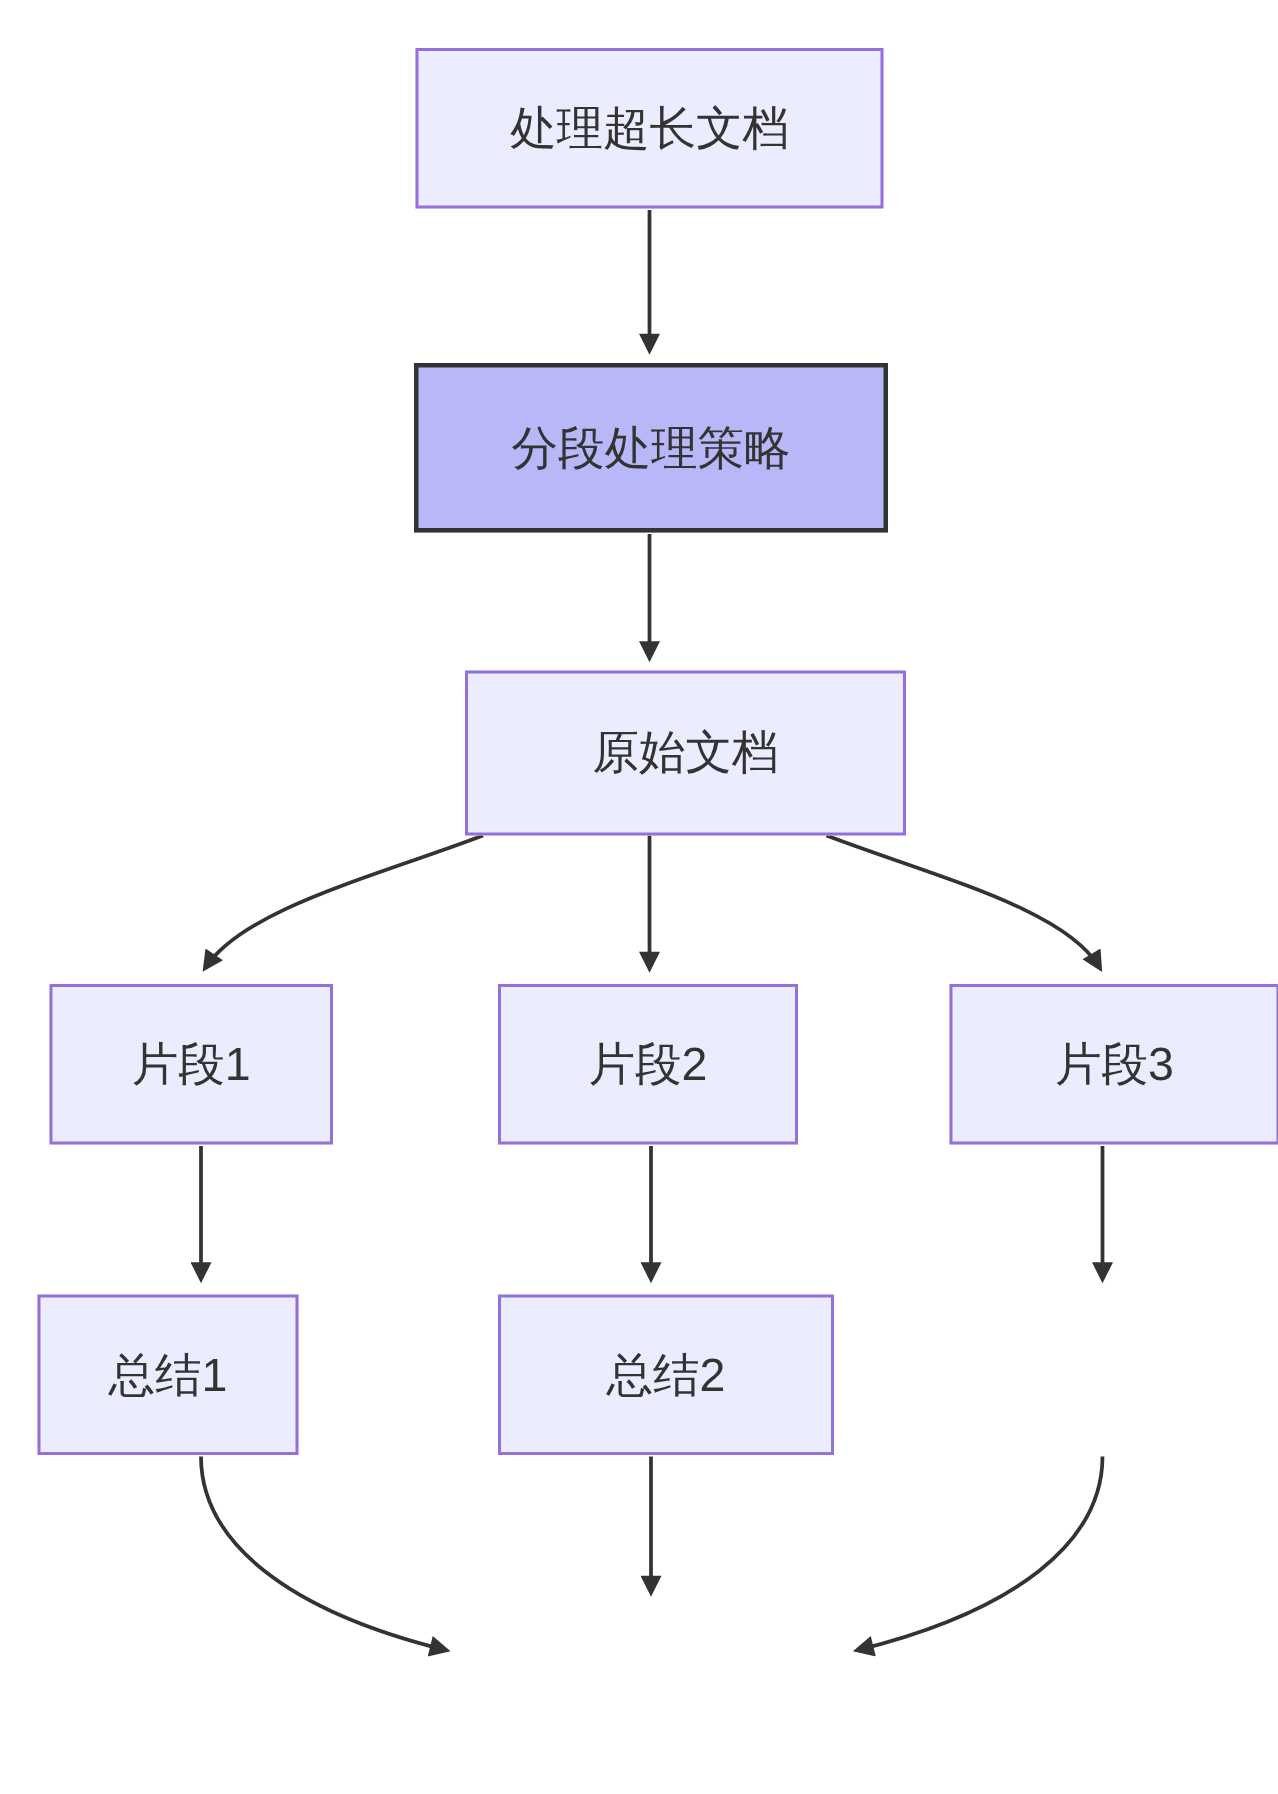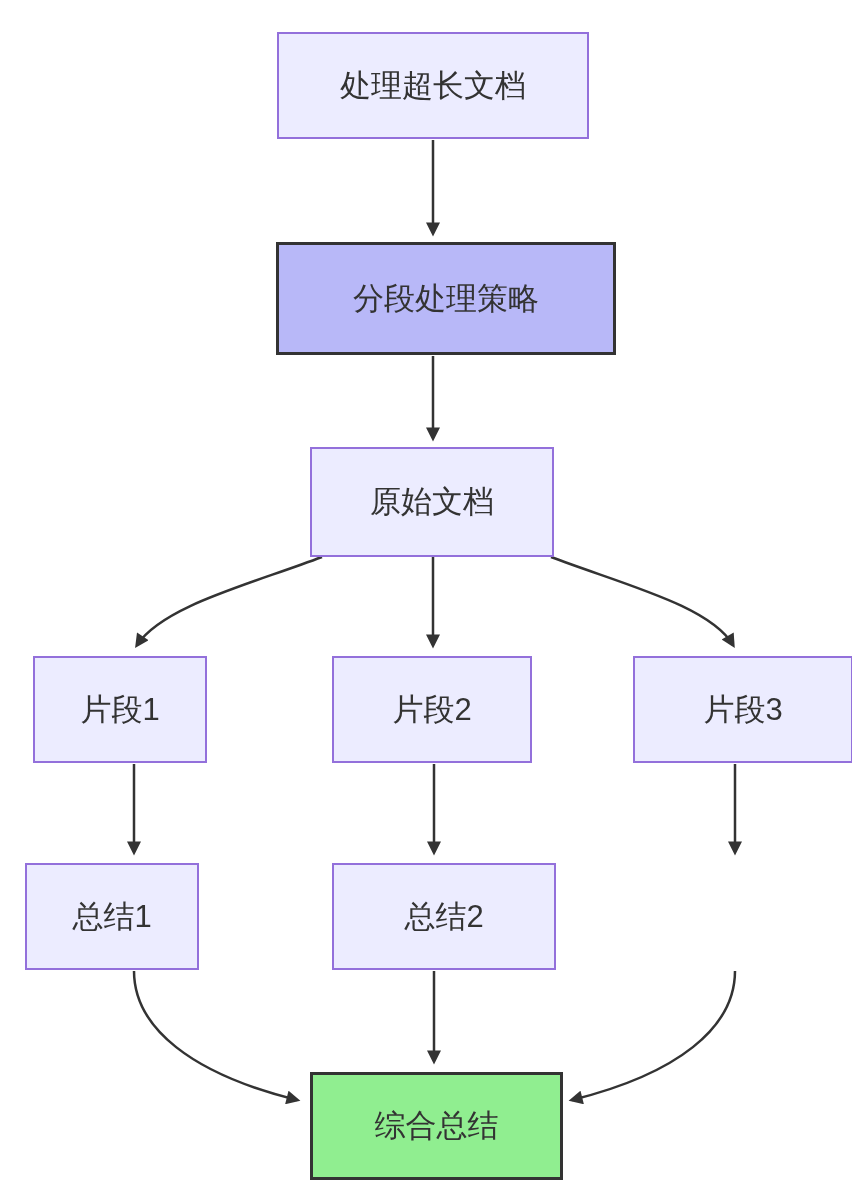--- a/index.html
+++ b/index.html
@@ -75,46 +75,43 @@
     <path class="edge" d="M735,764 V852" marker-end="url(#arrow)"></path>
     <path class="edge" d="M134,971 C134,1028 192,1074 297,1100" marker-end="url(#arrow)"></path>
     <path class="edge" d="M434,971 V1061" marker-end="url(#arrow)"></path>
     <path class="edge" d="M735,971 C735,1028 677,1074 572,1100" marker-end="url(#arrow)"></path>
   </svg>
 
   <div class="node" style="left:277px; top:32px; width:312px; height:107px">
     <span class="label">处理超长文档</span>
   </div>
 
-  <div class="node highlight" style="left:276px; top:242px; width:340px; height:113px">
+  <div class="node highlight" style="left:276px; top:242px; width:316px; height:113px">
     <span class="label">分段处理策略</span>
   </div>
 
-  <div class="node" style="left:310px; top:447px; width:244px; height:110px">
+  <div class="node" style="left:310px; top:447px; width:294px; height:110px">
     <span class="label">原始文档</span>
   </div>
 
-  <div class="node" style="left:33px; top:656px; width:174px; height:107px">
+  <div class="node" style="left:33px; top:656px; width:189px; height:107px">
     <span class="label">片段1</span>
   </div>
 
   <div class="node" style="left:332px; top:656px; width:200px; height:107px">
     <span class="label">片段2</span>
   </div>
 
   <div class="node" style="left:633px; top:656px; width:220px; height:107px">
     <span class="label">片段3</span>
   </div>
 
   <div class="node" style="left:25px; top:863px; width:174px; height:107px">
     <span class="label">总结1</span>
   </div>
 
   <div class="node" style="left:332px; top:863px; width:224px; height:107px">
     <span class="label">总结2</span>
   </div>
 
 
-  <div class="node success" style="left:310px; top:1072px; width:253px; height:108px">
-    <span class="label">综合总结</span>
-  </div>
 
 </div>
 
 </body></html>

